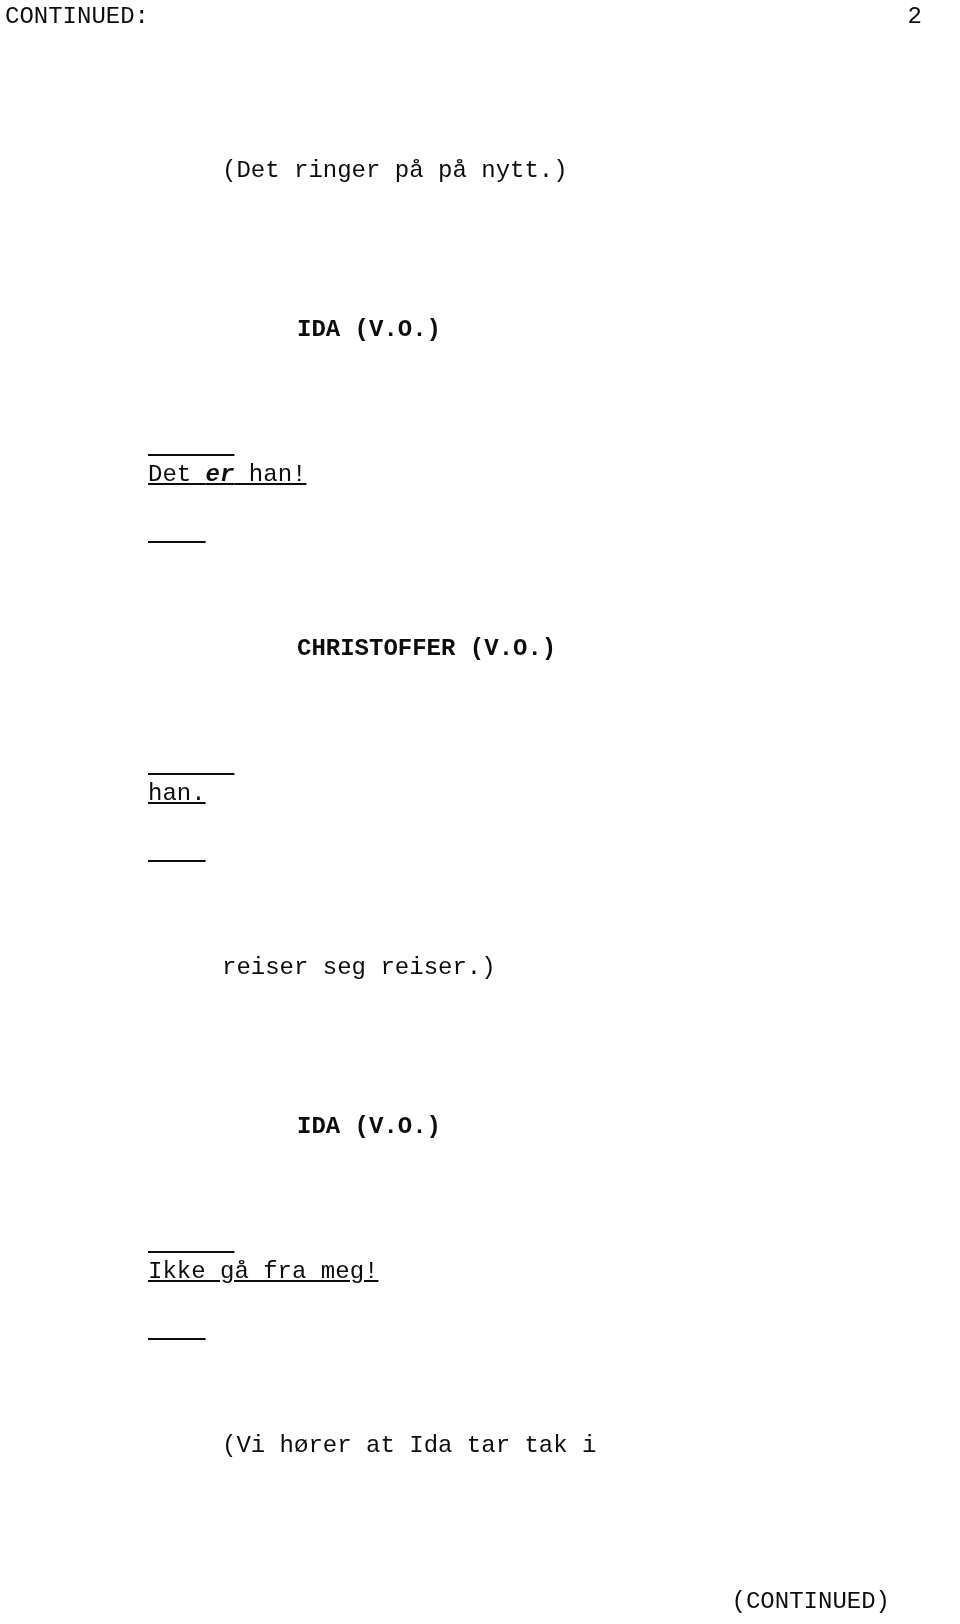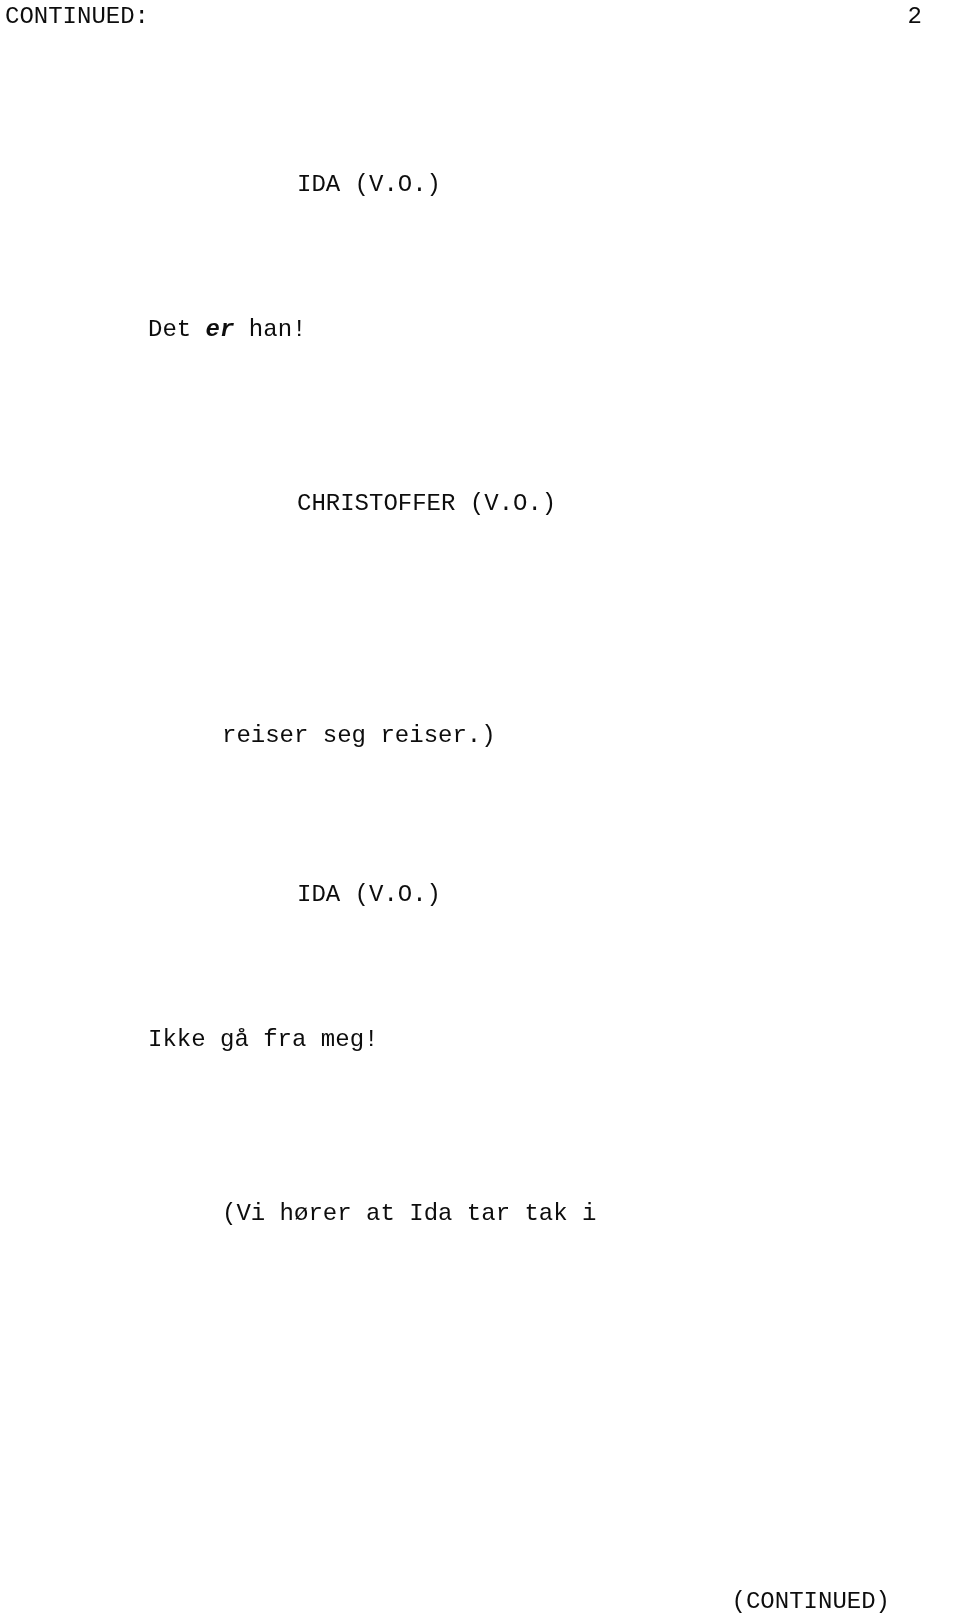--- a/index.html
+++ b/index.html
@@ -51,23 +51,23 @@
     width: 960px;
     font-size: 24px;
     line-height: 29px;
   }
 
   .block {
     white-space: pre;
     margin: 0;
   }
   .block .ln { display: block; white-space: pre; }
-  .dialogue     { margin-left: 148px; }
+  .dialogue     { margin-left: 148px; text-decoration: underline; }
   .paren-block  { margin-left: 222px; }
-  .cue          { margin-left: 297px; }
+  .cue          { margin-left: 297px; font-weight: bold; }
 
   .gap-1 { height: 29px; }
   .gap-half { height: 14px; }
 
   em.emph {
     font-style: italic;
     font-weight: 700;
   }
 
   
@@ -91,37 +91,41 @@
 
 <div id="page">
 
   <div class="page-header">
     <span class="cont">CONTINUED:</span>
     <span class="pageno">2</span>
   </div>
 
   <div class="script">
 
+    <div class="block paren-block">
+      <span class="ln">(Det ringer på på nytt.)</span>
+    </div>
 
     <div class="gap-half"></div>
 
     <div class="block cue">
       <span class="ln">IDA (V.O.)</span>
     </div>
 
     <div class="block dialogue">
       <span class="ln"><span>Det </span><em class="emph">er</em><span> han!</span></span>
     </div>
 
     <div class="gap-1"></div>
 
     <div class="block cue">
       <span class="ln">CHRISTOFFER (V.O.)</span>
     </div>
     <div class="block dialogue">
+      <span class="ln">han.</span>
     </div>
 
     <div class="gap-1"></div>
 
     <div class="block paren-block">
       <span class="ln">reiser seg reiser.)</span>
     </div>
 
     <div class="gap-half"></div>
 

